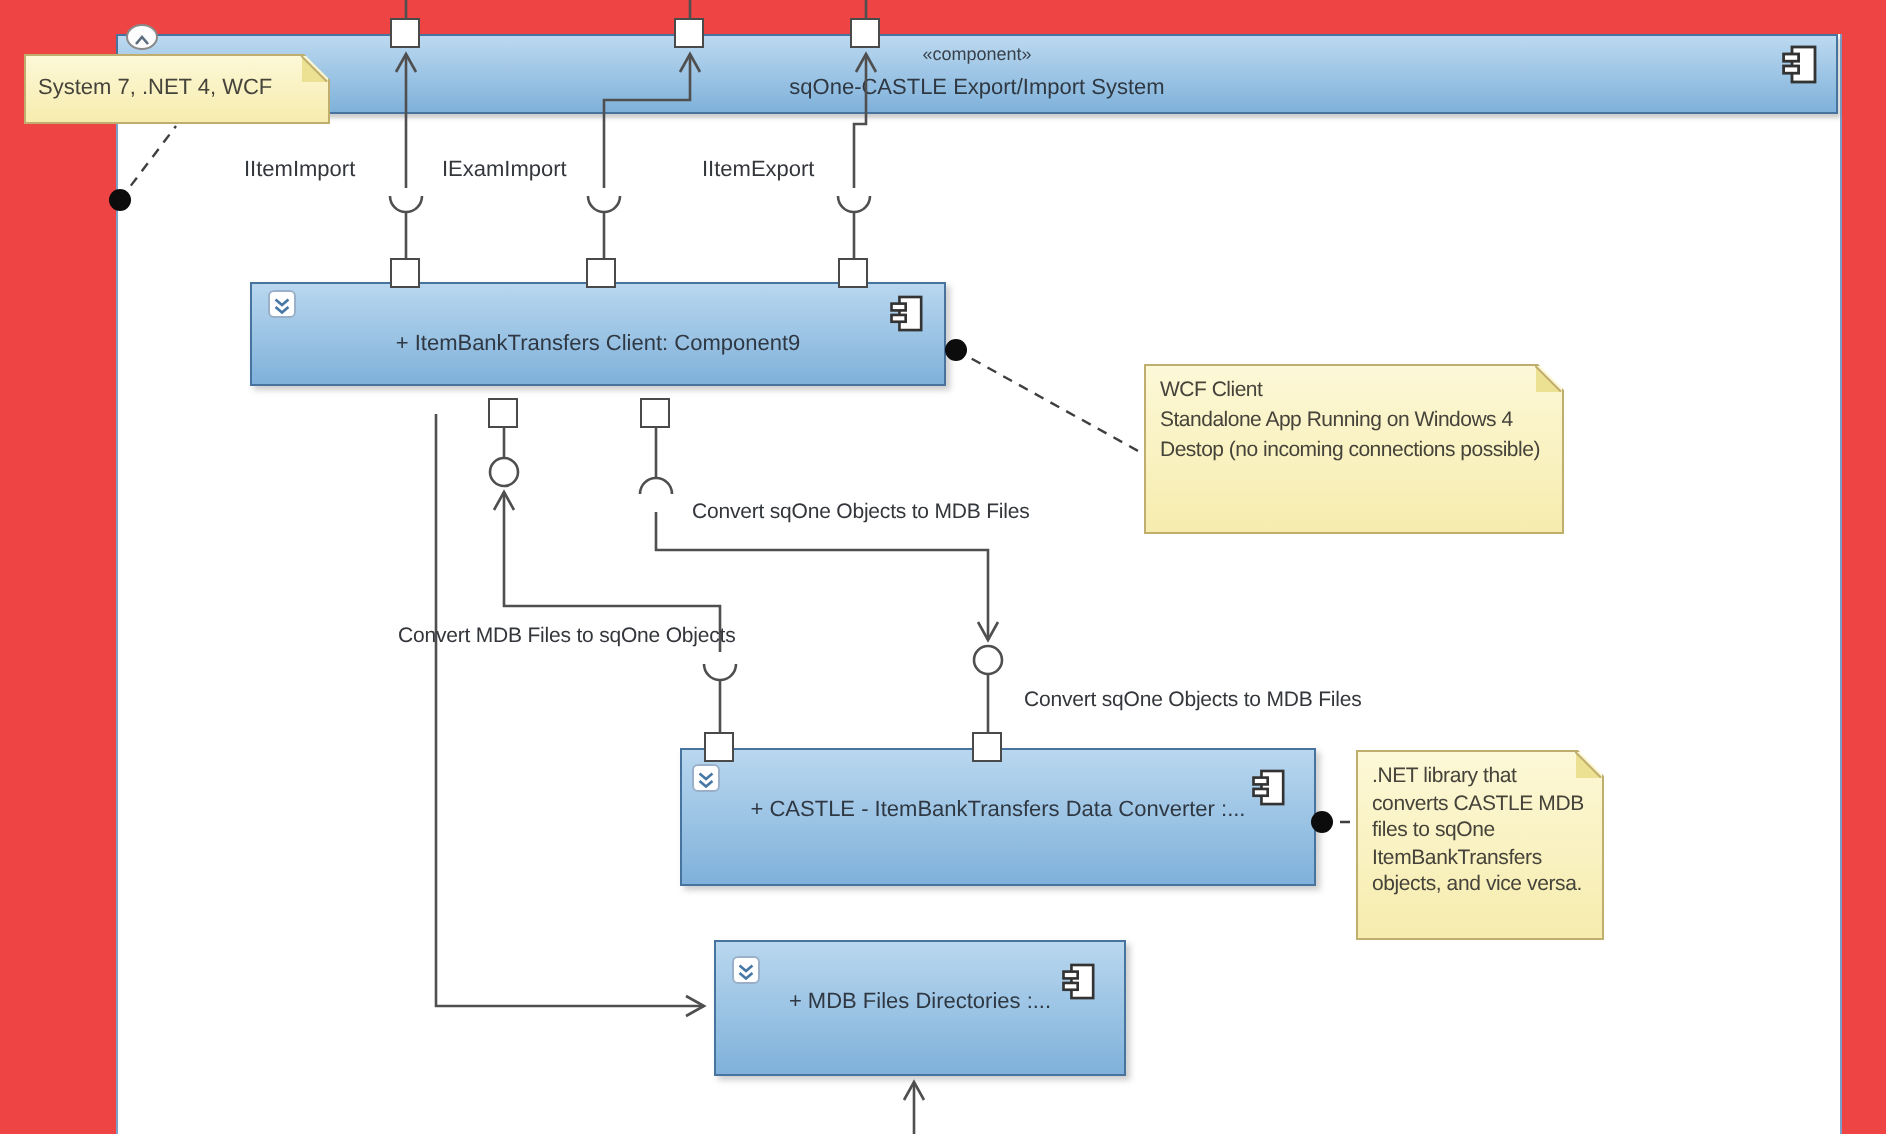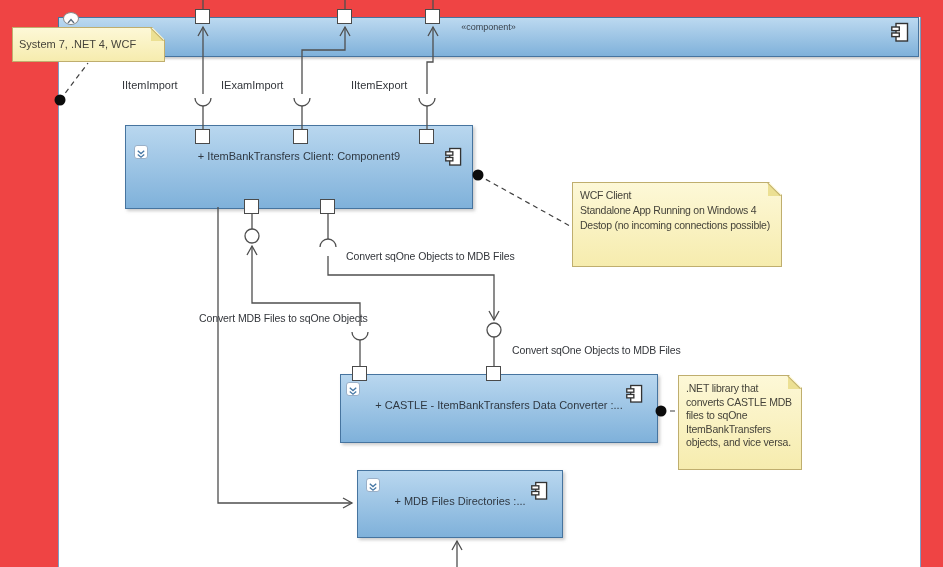--- a/index.html
+++ b/index.html
@@ -20,21 +20,21 @@
   }
   .sys-stereotype{position:absolute;left:0;top:4px;width:100%;text-align:center;font-size:9px;color:#38414b;}
   .sys-title{position:absolute;left:0;top:20px;width:100%;text-align:center;font-size:11px;color:#2f3842;}
   
   .comp{
     position:absolute;background:linear-gradient(#b9d7ef,#7fb1da);
     border:1px solid #46749f;box-sizing:border-box;
     box-shadow:2px 2px 3px rgba(110,110,110,.35);
   }
   .comp-title{position:absolute;left:0;top:24px;width:100%;text-align:center;font-size:11px;color:#2f3842;}
-  #client{left:125px;top:125px;width:348px;height:84px;}
+  #client{left:125px;top:141px;width:348px;height:52px;}
   #converter{left:340px;top:374px;width:318px;height:69px;}
   #mdbdirs{left:357px;top:470px;width:206px;height:68px;text-decoration:underline;}
   
   .port{
     position:absolute;width:15px;height:15px;background:#fff;
     border:1px solid #4a4a4a;box-sizing:border-box;z-index:6;
   }
   
   .comp-icon{position:absolute;z-index:7;}
   .toggle{
@@ -74,20 +74,21 @@
   #note-netlib .note-text{position:absolute;left:7px;top:6px;width:112px;font-size:10.5px;line-height:13.5px;letter-spacing:-0.2px;}
 </style>
 </head>
 <body>
 
 <div id="canvas">
 
   <div class="system-body"></div>
   <div class="system-header">
     <div class="sys-stereotype">«component»</div>
+    <div class="sys-title">sqOne-CASTLE Export/Import System</div>
   </div>
   <div class="collapse-circle">
     <svg width="14" height="11" viewBox="0 0 14 11">
       <polyline points="4,7 7,3.5 10,7" fill="none" stroke="#5a6b7d" stroke-width="1.3"></polyline>
     </svg>
   </div>
   <div class="comp-icon" style="left:891px;top:22px;">
     <svg width="18" height="21" viewBox="0 0 18 21">
       <rect x="5" y="1.5" width="11.5" height="17.5" fill="#fff" stroke="#333" stroke-width="1.4"></rect>
       <rect x="0.8" y="5" width="7.5" height="3.6" fill="#fff" stroke="#333" stroke-width="1.4"></rect>

